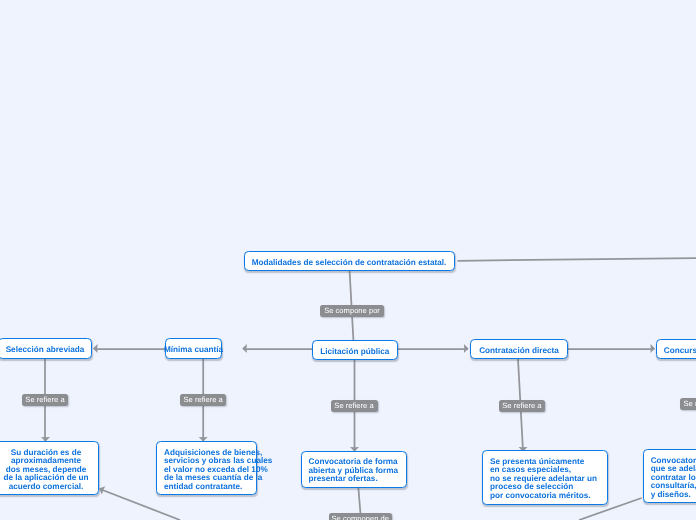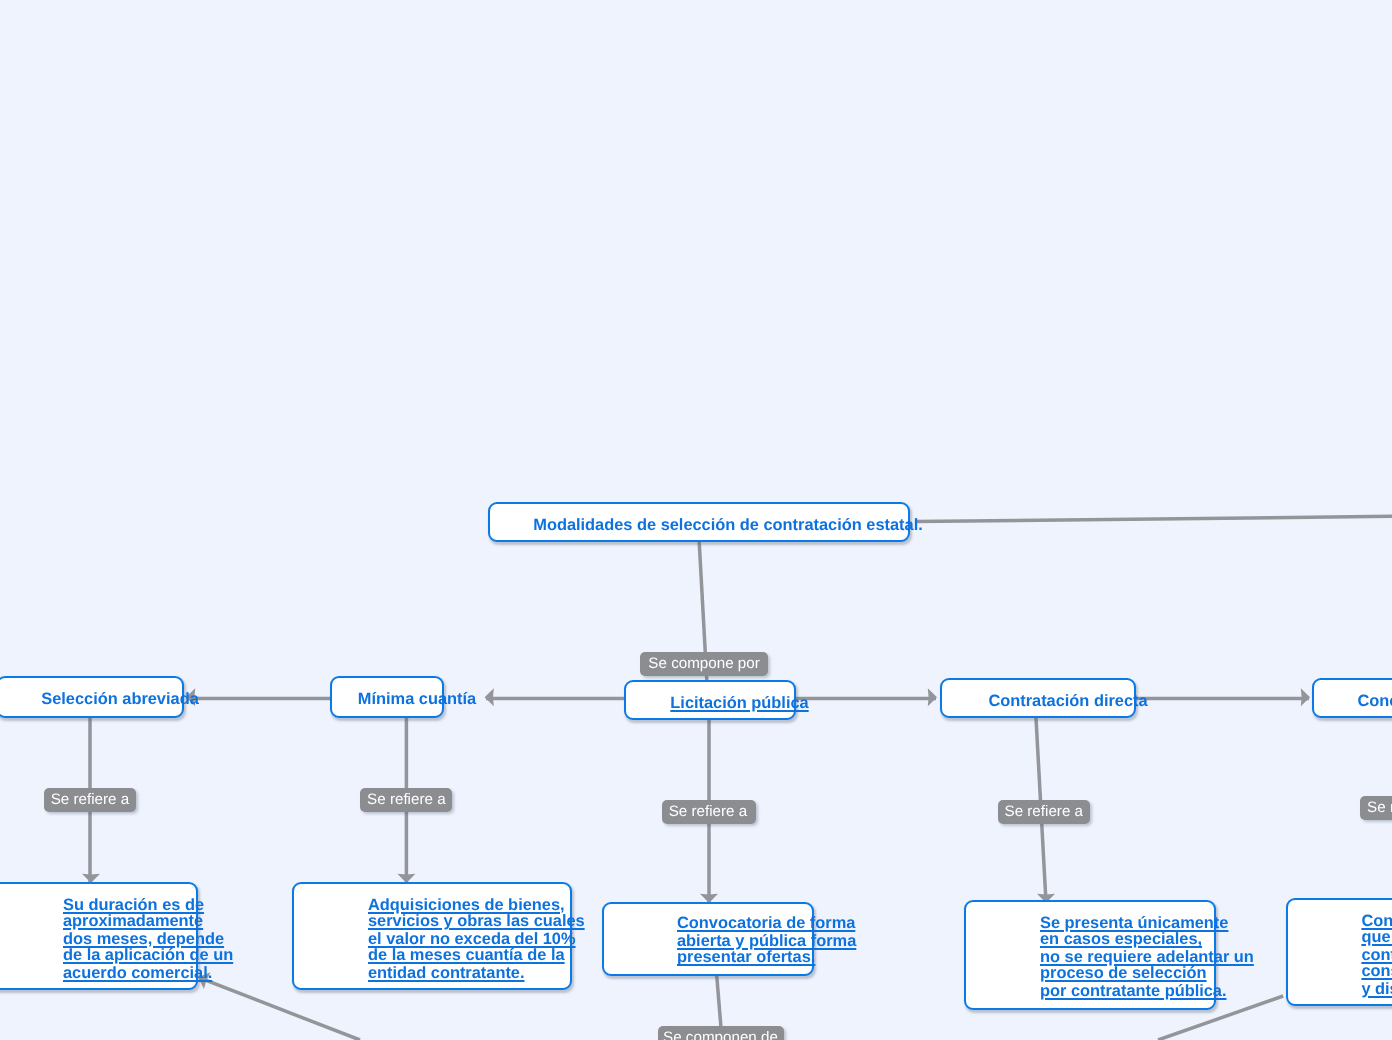--- a/index.html
+++ b/index.html
@@ -7,25 +7,25 @@
   body{width:696px;height:520px;background:#eff3fd;overflow:hidden;
        font-family:"Liberation Sans",sans-serif;
        -webkit-font-smoothing:antialiased;text-rendering:geometricPrecision;}
   #canvas{position:relative;width:696px;height:520px;overflow:hidden;}
   svg#links{position:absolute;left:0;top:0;width:696px;height:520px;pointer-events:none;}
 
   .node{position:absolute;box-sizing:border-box;background:#ffffff;
         border:1.5px solid #0a7ae6;border-radius:4.5px;color:#0d72de;
         font-weight:bold;font-size:8.2px;transform:translateZ(0);
         box-shadow:0.8px 1.2px 1.2px rgba(80,92,115,0.33);}
-  .node .tx{display:block;white-space:nowrap;margin-left:30px;}
+  .node .tx{display:block;white-space:nowrap;}
   .node.one{display:flex;align-items:center;justify-content:center;}
   .node.one .tx{line-height:9px;position:relative;top:1.5px;}
   .node.multi{padding:6.5px 7px 0 7px;}
-  .node.multi .tx{line-height:8.5px;text-decoration:underline;}
+  .node.multi .tx{line-height:8.5px;}
   .node.ctr{text-align:center;}
 
   .edge-label{position:absolute;box-sizing:border-box;background:#8b8d91;
       color:#ffffff;font-size:7.6px;line-height:12px;font-weight:normal;
       border-radius:2.5px;text-align:center;transform:translateZ(0);
       white-space:nowrap;box-shadow:1px 1px 1.5px rgba(70,85,110,0.30);}
 </style>
 </head>
 <body>
 
@@ -61,53 +61,53 @@
   </div>
 
   <div class="node one" style="left:-2px;top:338px;width:94px;height:20.5px;">
     <span class="tx">Selección abreviada</span>
   </div>
 
   <div class="node one" style="left:165px;top:338px;width:57px;height:20.5px;">
     <span class="tx">Mínima cuantía</span>
   </div>
 
-  <div class="node one" style="left:312px;top:339.5px;width:85.5px;height:20.5px;text-decoration:underline;">
+  <div class="node one" style="left:312px;top:339.5px;width:85.5px;height:20.5px;">
     <span class="tx">Licitación pública</span>
   </div>
 
   <div class="node one" style="left:470px;top:338.8px;width:98px;height:20.4px;">
     <span class="tx">Contratación directa</span>
   </div>
 
   <div class="node one" style="left:655.7px;top:338.5px;width:98px;height:20.5px;">
     <span class="tx">Concurso de méritos</span>
   </div>
 
   <div class="node multi ctr" style="left:-6.5px;top:441px;width:105px;height:54px;">
     <span><span class="tx">Su duración es de</span><span class="tx">aproximadamente</span><span class="tx">dos meses, depende</span><span class="tx">de la aplicación de un</span><span class="tx">acuerdo comercial.</span></span>
   </div>
 
-  <div class="node multi" style="left:146px;top:441px;width:140px;height:54px;">
+  <div class="node multi" style="left:156px;top:441px;width:101px;height:54px;">
     <span><span class="tx">Adquisiciones de bienes,</span><span class="tx">servicios y obras las cuales</span><span class="tx">el valor no exceda del 10%</span><span class="tx">de la meses cuantía de la</span><span class="tx">entidad contratante.</span></span>
   </div>
 
   <div class="node multi" style="left:300.5px;top:450.8px;width:106.5px;height:37.5px;">
     <span><span class="tx">Convocatoria de forma</span><span class="tx">abierta y pública forma</span><span class="tx">presentar ofertas.</span></span>
   </div>
 
   <div class="node multi" style="left:482px;top:450px;width:126.2px;height:55px;">
-    <span><span class="tx">Se presenta únicamente</span><span class="tx">en casos especiales,</span><span class="tx">no se requiere adelantar un</span><span class="tx">proceso de selección</span><span class="tx">por contratante pública.</span></span>
+    <span><span class="tx">Se presenta únicamente</span><span class="tx">en casos especiales,</span><span class="tx">no se requiere adelantar un</span><span class="tx">proceso de selección</span><span class="tx">por convocatoria méritos.</span></span>
   </div>
 
   <div class="node multi" style="left:642.7px;top:449px;width:126px;height:53.5px;">
     <span><span class="tx">Convocatoria</span><span class="tx">que se adelanta para</span><span class="tx">contratar los servicios de</span><span class="tx">consultaría, interventoría</span><span class="tx">y diseños.</span></span>
   </div>
 
-  <div class="edge-label" style="left:320.3px;top:305.1px;width:63.5px;height:12px;margin-top:21px;">Se compone por</div>
+  <div class="edge-label" style="left:320.3px;top:305.1px;width:63.5px;height:12px;">Se compone por</div>
 
   <div class="edge-label" style="left:22px;top:394px;width:46px;height:12px;">Se refiere a</div>
 
   <div class="edge-label" style="left:180.2px;top:393.6px;width:46px;height:12px;">Se refiere a</div>
 
   <div class="edge-label" style="left:330.5px;top:399.6px;width:47px;height:12px;">Se refiere a</div>
 
   <div class="edge-label" style="left:498.9px;top:399.8px;width:46px;height:12px;">Se refiere a</div>
 
   <div class="edge-label" style="left:680.2px;top:397.8px;width:46px;height:12px;">Se refiere a</div>

